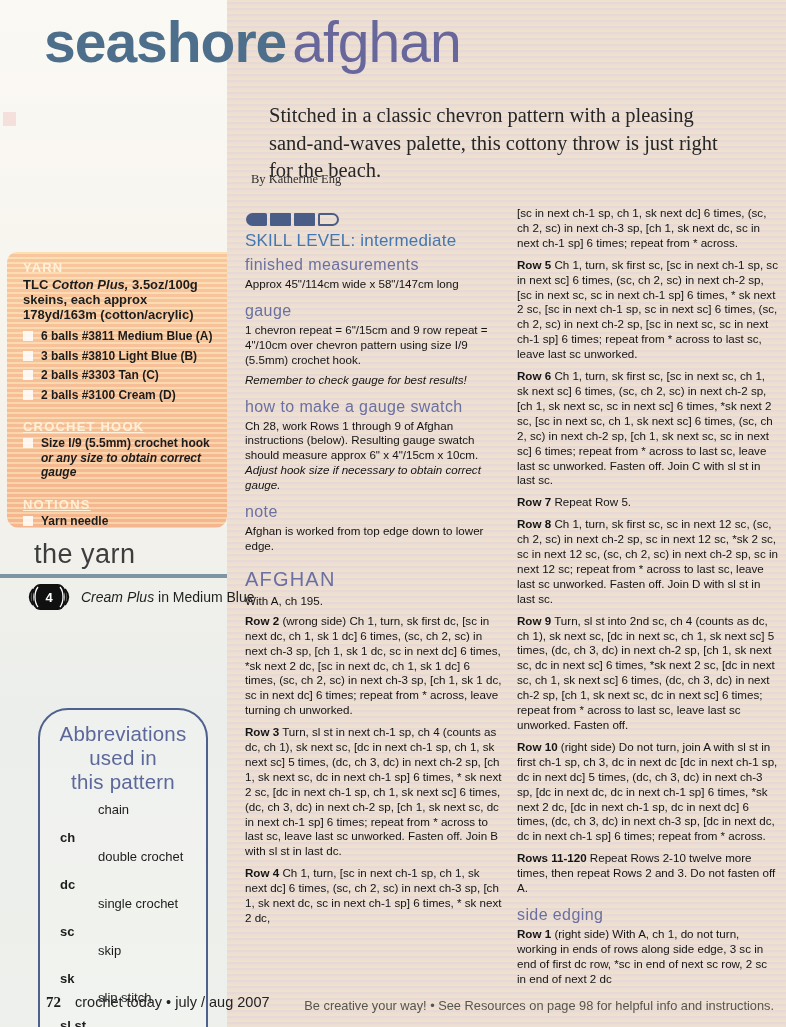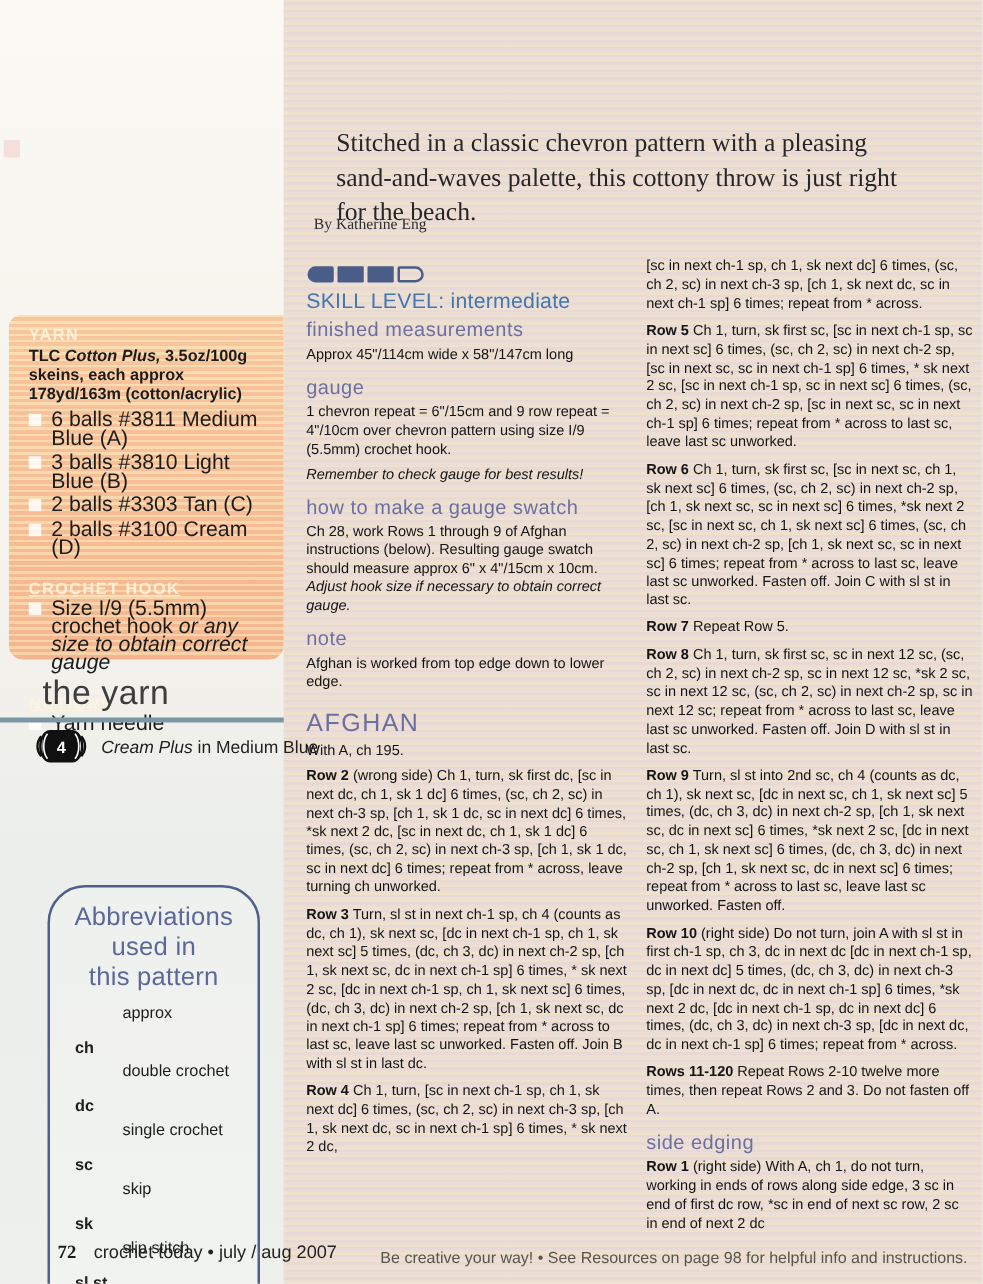--- a/index.html
+++ b/index.html
@@ -28,21 +28,21 @@
   
   .need-tab{position:absolute;left:85px;top:221px;width:142px;height:31px;background:#f7c9a1;border-radius:16px 16px 0 0;display:flex;align-items:center;justify-content:center;font-size:15px;color:#2b2b2b;
     background-image:repeating-linear-gradient(180deg,rgba(255,244,200,0.45) 0 2px,rgba(246,180,140,0.22) 2px 5px);}
   .need-body{position:absolute;left:7px;top:252px;width:220px;height:276px;box-sizing:border-box;padding:8px 8px 0 16px;border-radius:10px 0 12px 12px;
     background:linear-gradient(180deg,#f9cda4,#f4b78f);
     background-image:repeating-linear-gradient(180deg,rgba(255,244,200,0.45) 0 2px,rgba(246,178,140,0.25) 2px 5px),linear-gradient(180deg,#f9cda4,#f4b78f);}
   .need-label{margin:0 0 2px;font-size:13px;font-weight:700;letter-spacing:1.2px;color:rgba(255,243,220,0.92);}
   .need-desc{margin:0 0 7px;font-size:13px;font-weight:700;line-height:15px;color:#1c1c1c;width:196px;}
   .itm{display:flex;margin:0 0 5px;}
   .sq{flex:none;width:10px;height:10px;margin:2px 8px 0 0;background:rgba(255,255,255,0.85);}
-  .itm-t{font-size:17px;font-weight:400;line-height:14.5px;color:#1c1c1c;}
+  .itm-t{font-size:12px;font-weight:700;line-height:14.5px;color:#1c1c1c;}
   .mt{margin-top:17px;text-decoration:underline;}
   .itm-t em{font-style:italic;}
 
   .yarn-head{position:absolute;left:34px;top:539px;margin:0;font-size:27px;font-weight:400;letter-spacing:.5px;color:#3d3d3d;}
   .yarn-rule{position:absolute;left:0;top:574px;width:227px;height:4px;background:#7e96a3;}
   .yarn-line{position:absolute;left:28px;top:583px;display:flex;align-items:center;gap:11px;}
   .yarn-line .nm{font-size:14px;color:#1f1f1f;}
 
   
   .abbrev{position:absolute;left:38px;top:708px;width:170px;box-sizing:border-box;border:2px solid #4f608c;border-radius:30px;padding:12px 14px 14px 14px;background:rgba(250,250,246,0.25);}
@@ -68,20 +68,21 @@
   .mag{font-size:14.5px;color:#222;}
   .footer-note{position:absolute;right:12px;top:998px;font-size:12.8px;color:#57554c;}
 </style>
 </head>
 <body>
 
 <div class="page">
   <div class="main-bg"></div>
   <div class="artifact"></div>
 
+  <h1 class="title"><span class="t1">seashore</span><span class="t2">afghan</span></h1>
 
   <p class="deck">Stitched in a classic chevron pattern with a pleasing sand-and-waves palette, this cottony throw is just right for the beach.</p>
   <p class="byline">By Katherine Eng</p>
 
   <div class="skill-bar">
     <div class="seg first"></div>
     <div class="seg"></div>
     <div class="seg"></div>
     <div class="seg empty"></div>
   </div>
@@ -131,21 +132,21 @@
       <path d="M32 4 C36 9 36 19 32 24" stroke="#ffffff" fill="none" stroke-width="1.3"></path>
       <text x="21" y="19" fill="#ffffff" font-size="13" font-weight="bold" text-anchor="middle" font-family="Liberation Sans, sans-serif">4</text>
     </svg>
     <span class="nm"><em>Cream Plus</em><span> in Medium Blue</span></span>
   </div>
 
   <div class="abbrev">
     <h3 class="ab-title"><span>Abbreviations</span><br><span>used in</span><br><span>this pattern</span></h3>
     <div class="ab-row">
         <b>ch</b>
-        <span>approx</span>
+        <span>chain</span>
       </div>
     <div class="ab-row">
         <b>dc</b>
         <span>double crochet</span>
       </div>
     <div class="ab-row">
         <b>sc</b>
         <span>single crochet</span>
       </div>
     <div class="ab-row">

